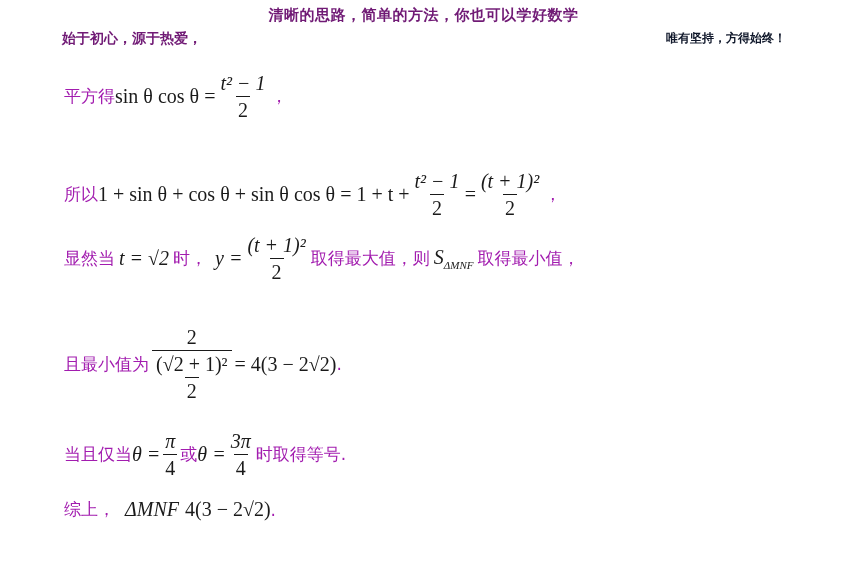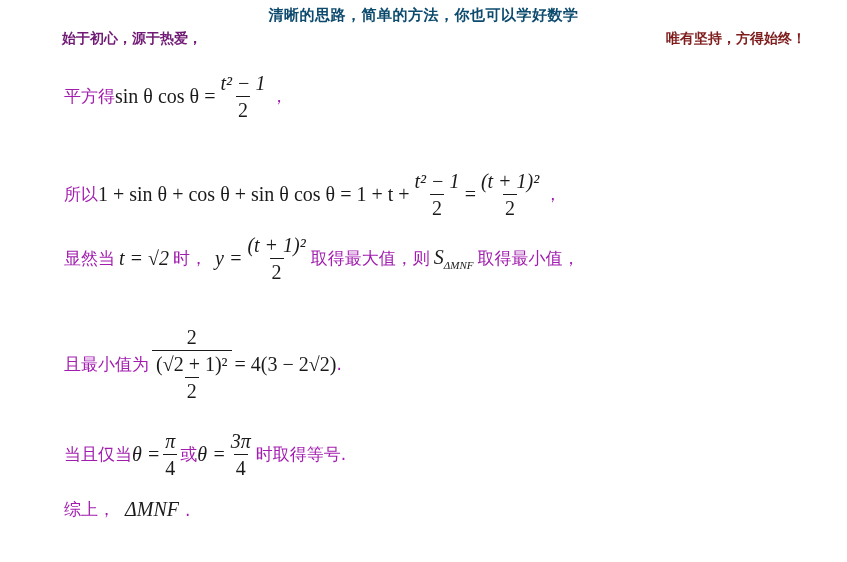--- a/index.html
+++ b/index.html
@@ -9,30 +9,30 @@
       overflow: hidden;
     }
     body {
       position: relative;
       font-family: "Liberation Serif", "DejaVu Serif", serif;
       color: #1a1a1a;
     }
     .header-title {
       position: absolute; top: 6px; left: 0; width: 847px;
       text-align: center;
-      font-size: 15px; font-weight: bold; color: #0c4a6e;
+      font-size: 15px; font-weight: bold; color: #701a75;
       letter-spacing: 0.5px;
     }
     .header-left {
       position: absolute; top: 30px; left: 62px;
       font-size: 14px; font-weight: bold; color: #701a75;
     }
     .header-right {
       position: absolute; top: 30px; left: 666px;
-      font-size: 14px; font-weight: bold; color: #7f1d1d;
+      font-size: 12px; font-weight: bold; color: #0f172a;
     }
     .line {
       position: absolute; left: 64px;
       display: flex; align-items: center;
       font-size: 18px; white-space: nowrap;
     }
     .cn { color: #a21caf; font-family: "DejaVu Sans", sans-serif; font-size: 17px; }
     .m { color: #1a1a1a; font-size: 20px; }
     .i { font-style: italic; }
     .frac {
@@ -127,14 +127,15 @@
   <span class="frac m">
     <span class="num i">3π</span>
     <span class="den">4</span>
   </span>
   <span class="cn">时取得等号.</span>
 </div>
 
 <div class="line" style="top:498px;">
   <span class="cn">综上，</span>
   <span class="m i" style="margin:0 6px 0 10px;">ΔMNF</span>
+  <span class="m">4(3 − 2√2)</span>
   <span class="cn">.</span>
 </div>
 
 </body></html>

